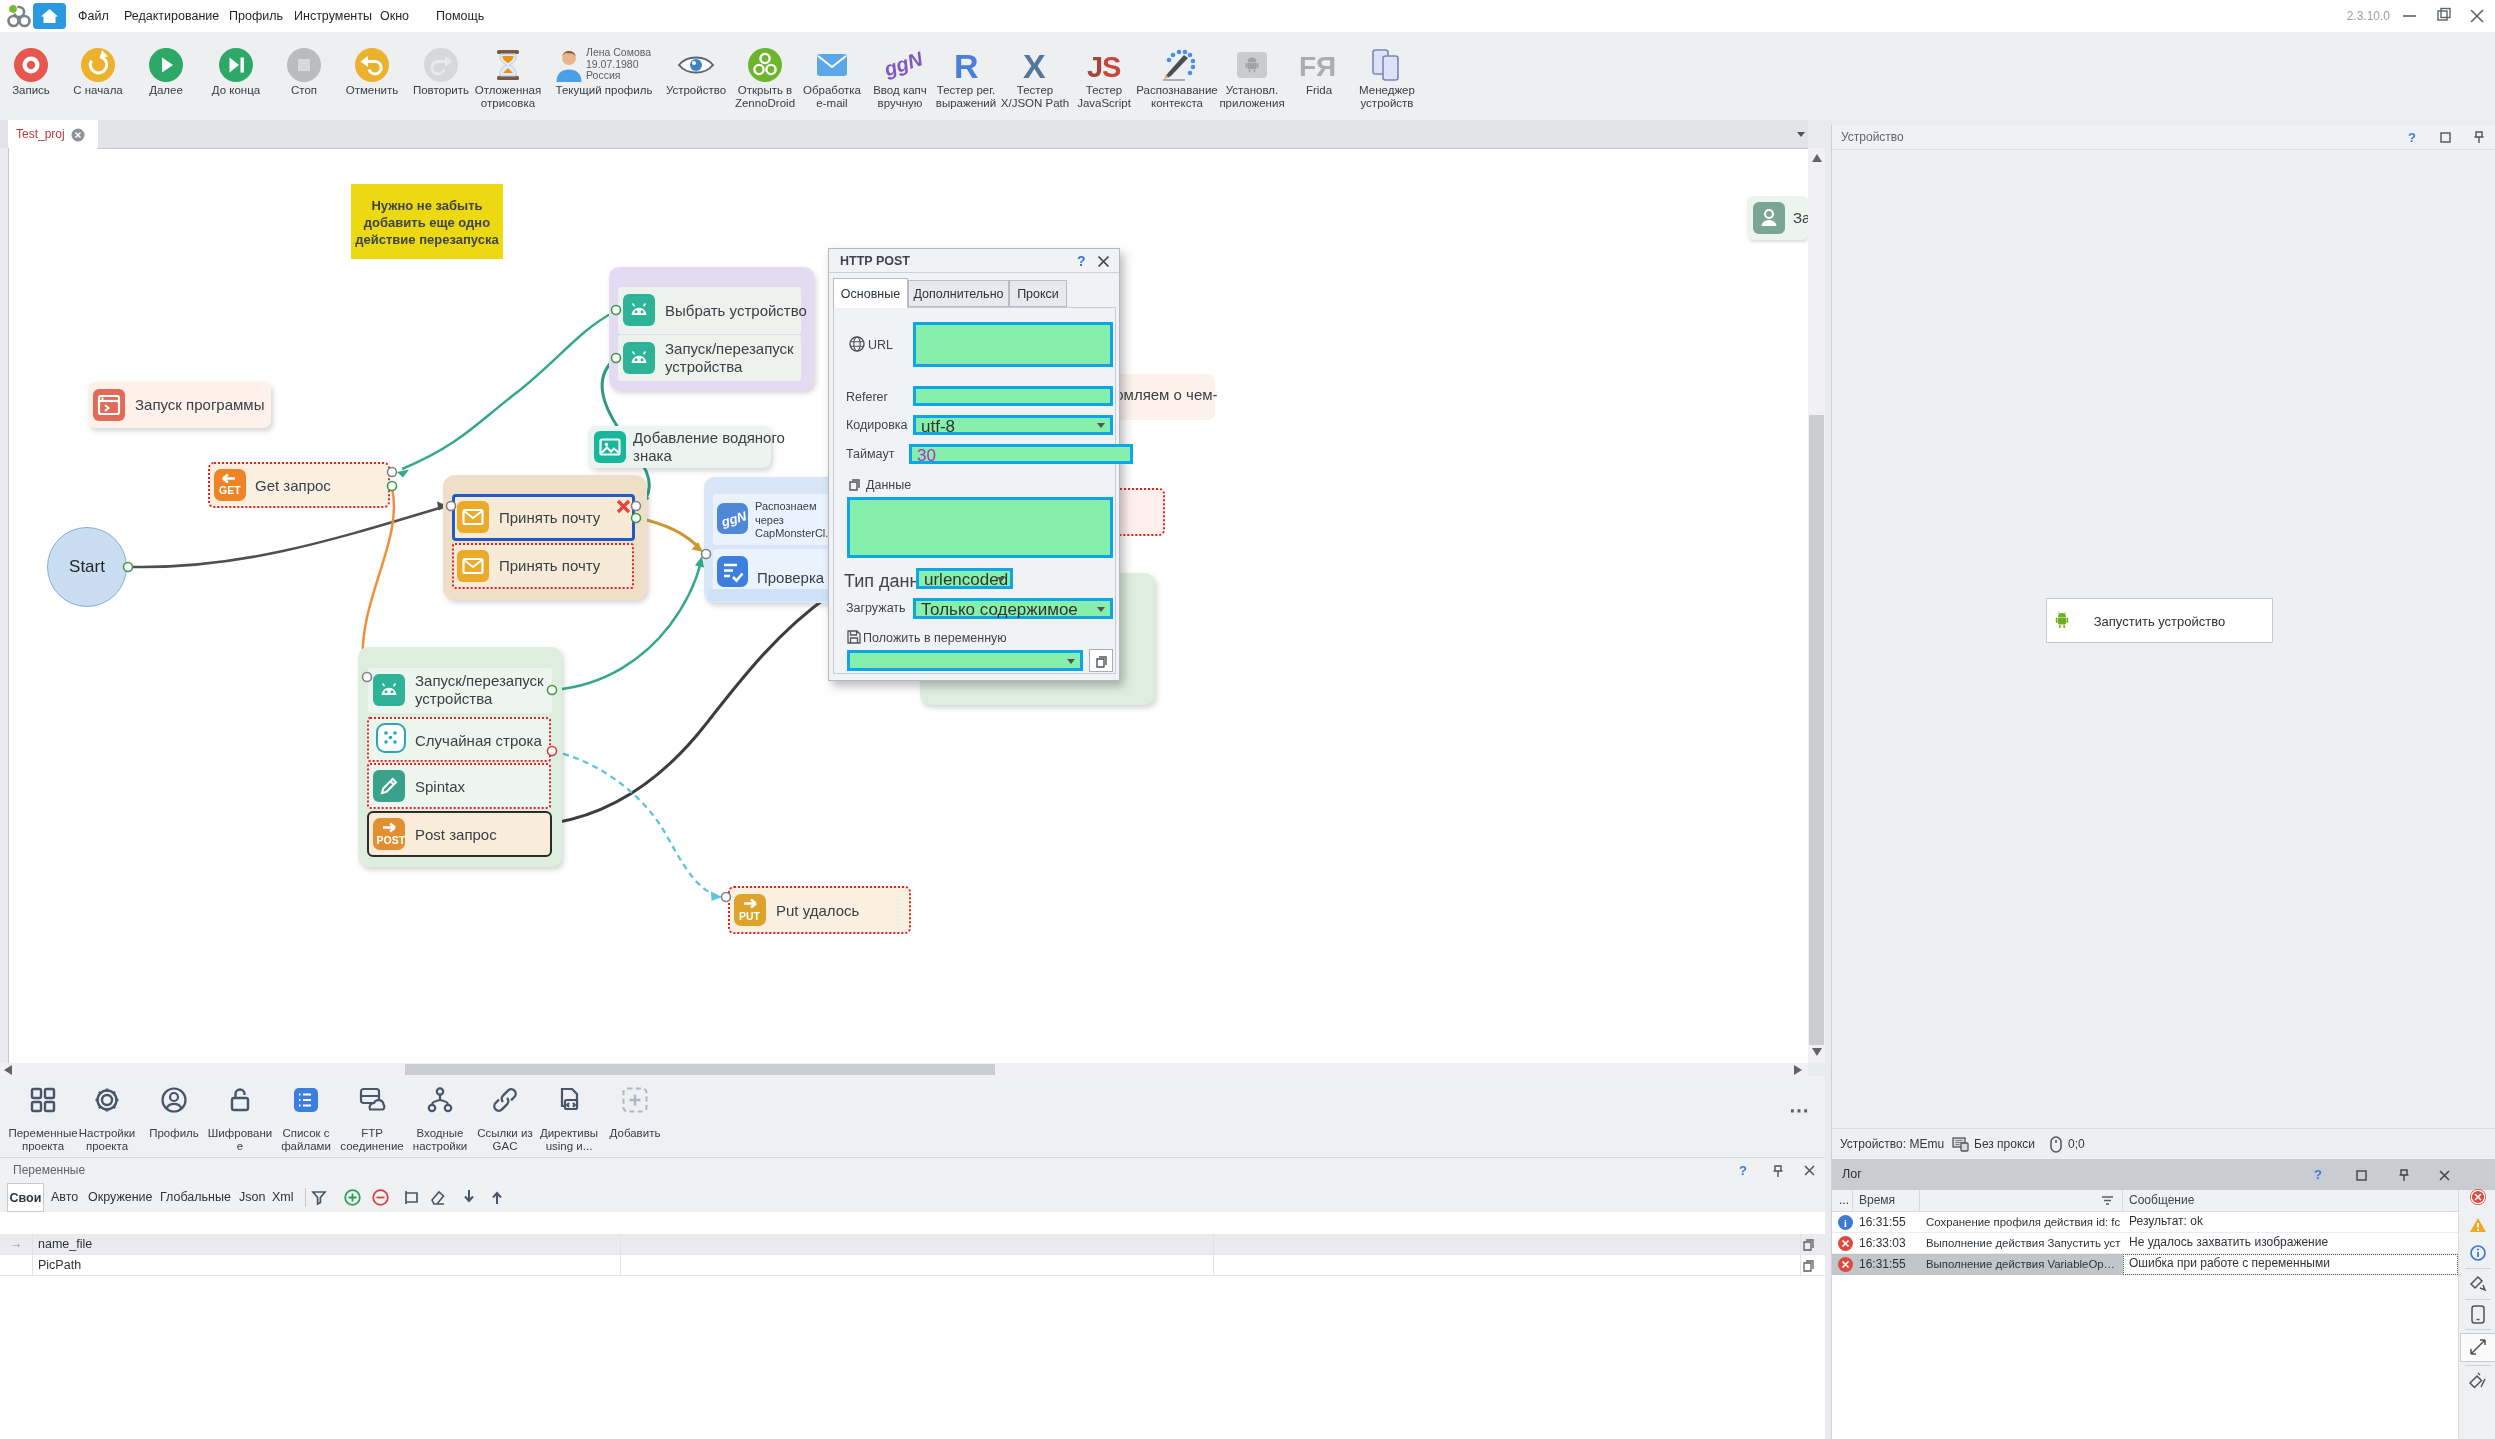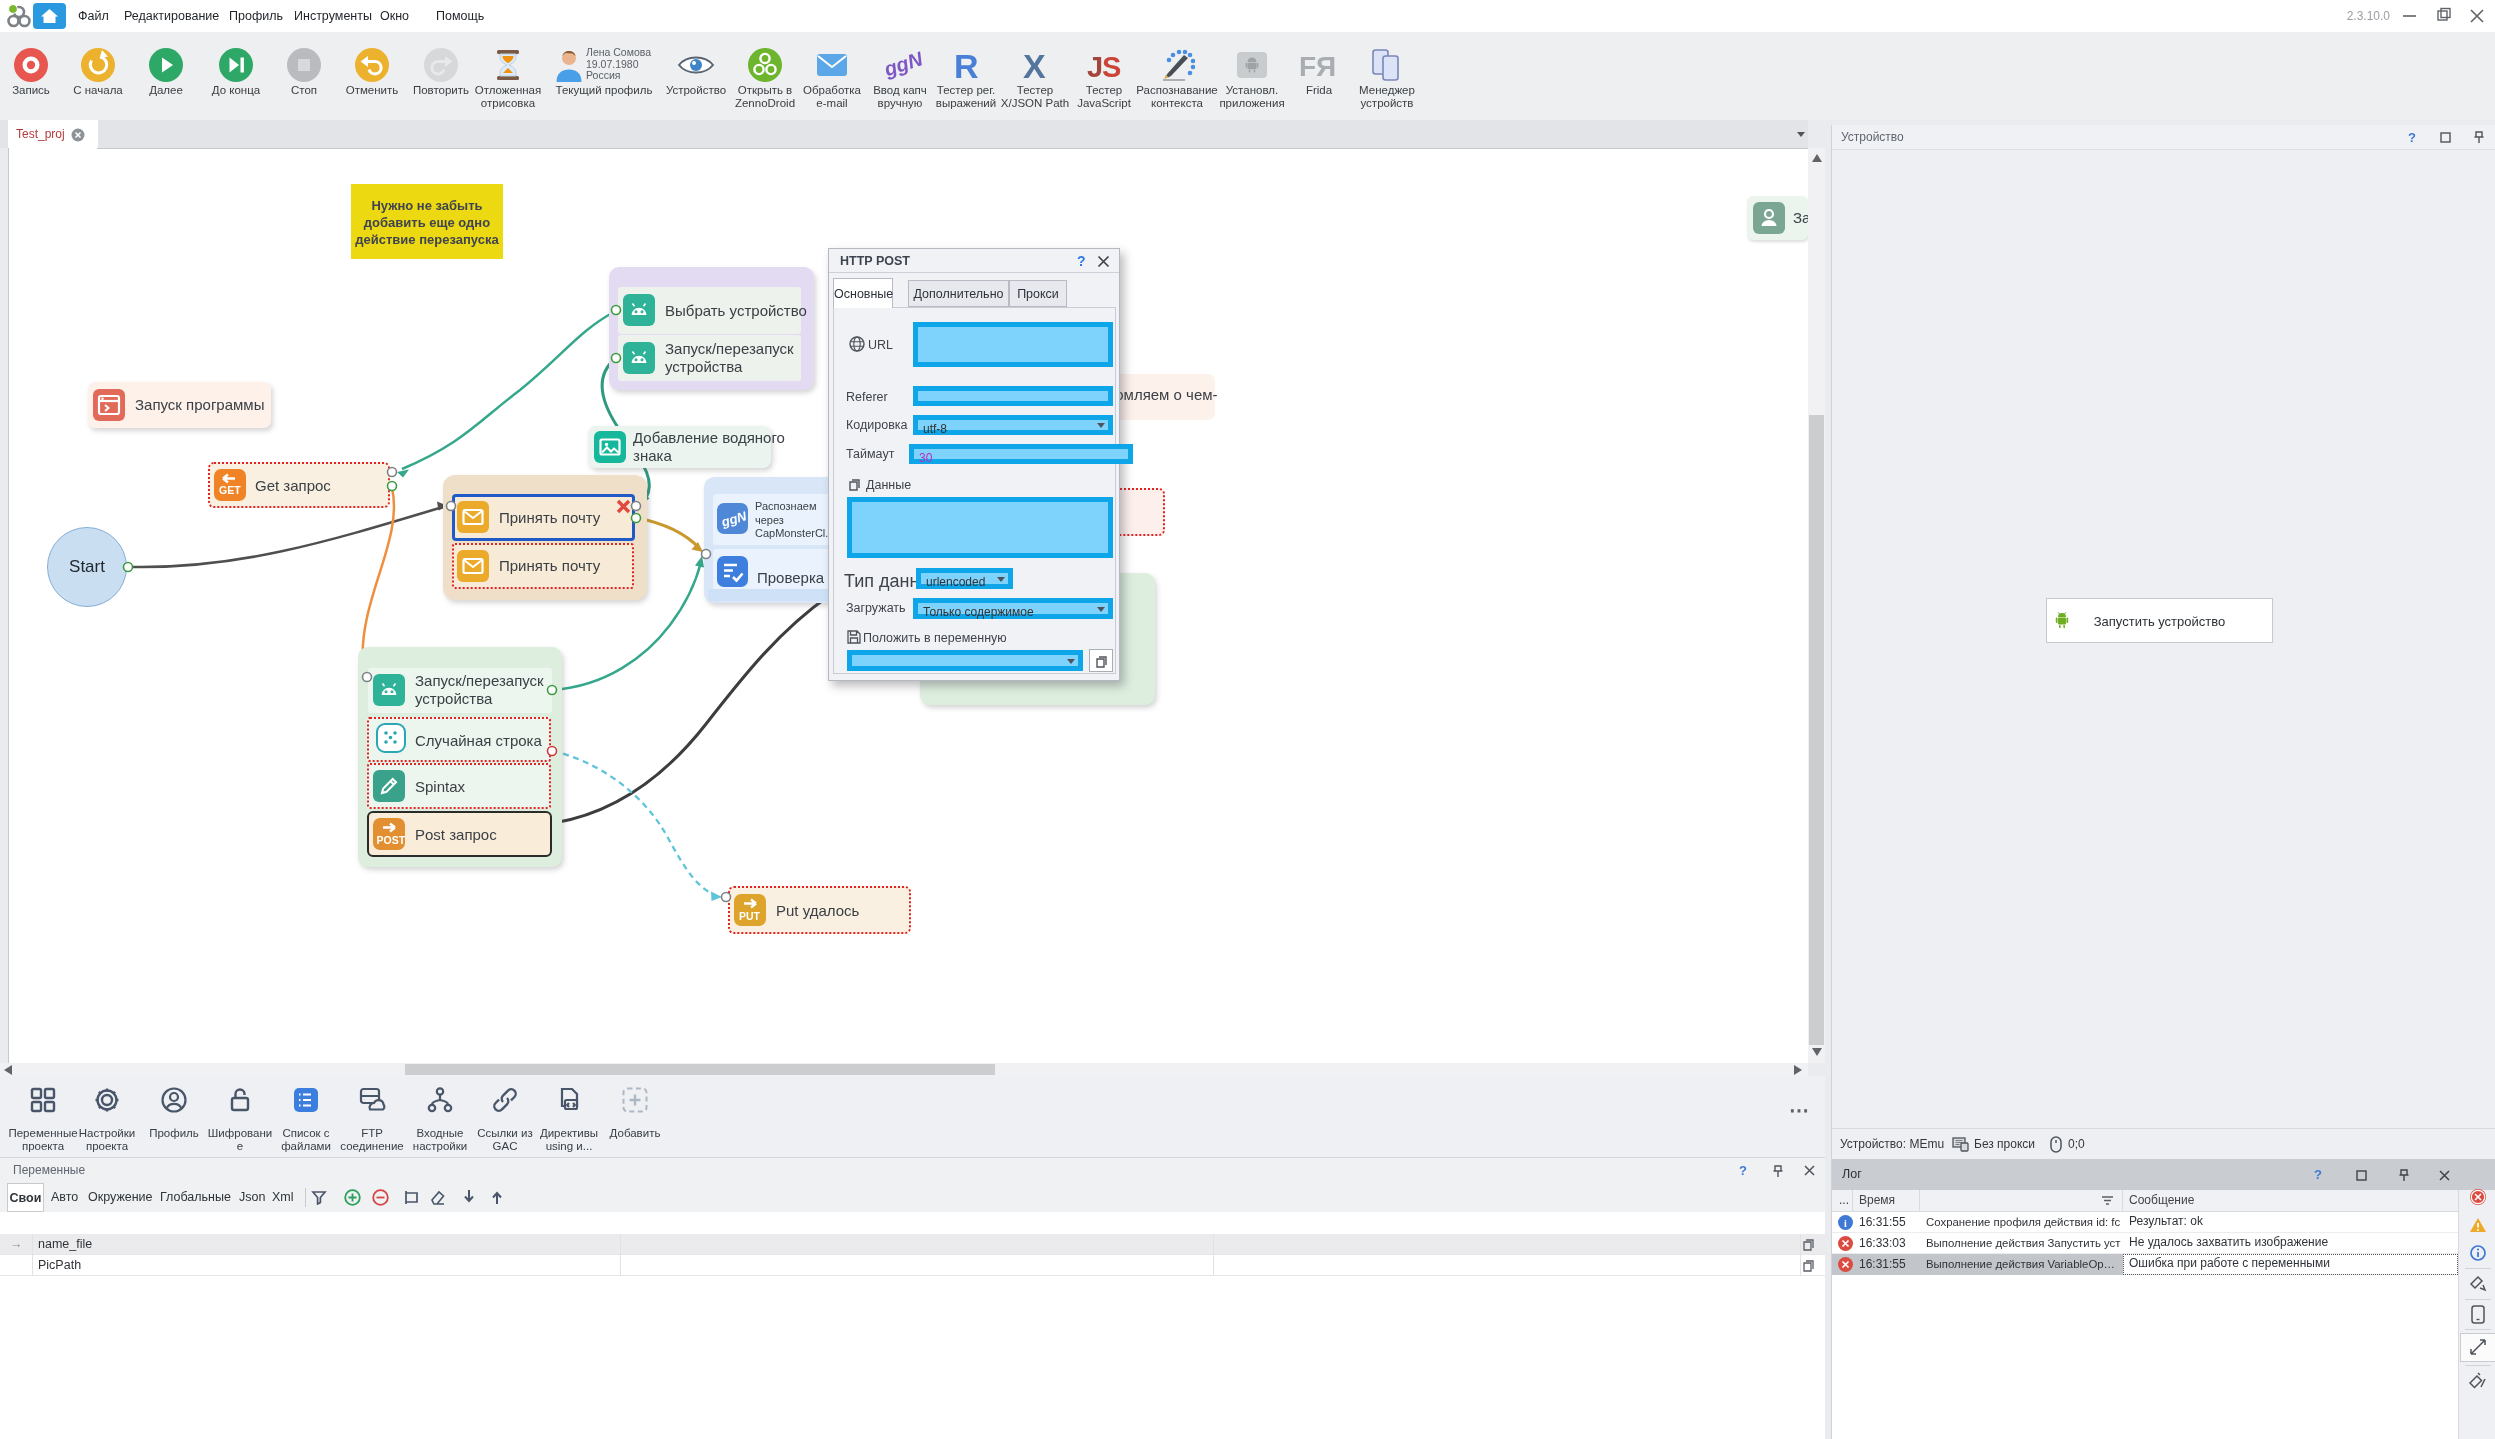--- a/index.html
+++ b/index.html
@@ -54,21 +54,21 @@
 #loghdr{position:absolute;left:0;top:31px;width:626px;height:22px;background:#f0f1f4;border-bottom:1px solid #d8dadc;font-size:12px;color:#3f444a}
 .lcell{position:absolute;top:0;height:22px;line-height:21px;border-right:1px solid #d8dadc}
 .lrow{position:absolute;left:0;width:626px;height:21px;font-size:12px;color:#2f3338;border-bottom:1px solid #ececee}
 .lsrc{position:absolute;left:94px;top:3.5px;width:195px;overflow:hidden;white-space:nowrap;text-overflow:ellipsis;font-size:11.4px}
 #logstrip{position:absolute;left:626px;top:31px;width:38px;height:249px;background:#eef0f4;border-left:1px solid #d8dadc}
 
 #dlg{position:absolute;left:828px;top:248px;width:292px;height:433px;background:#f1f2f6;border:1px solid #b4b8c0;box-shadow:4px 5px 9px rgba(60,60,70,.35)}
 #dlgtitle{position:absolute;left:0;top:0;width:290px;height:24px;font-size:12.5px;font-weight:bold;color:#3d4450;line-height:24px;padding-left:11px;border-bottom:1px solid #cdd0d8}
 .dtab{position:absolute;font-size:12.5px;color:#2e333b;text-align:center;border:1px solid #b7bbc5;background:#e7e9ee}
 .dlbl{position:absolute;font-size:12.5px;color:#3f444c;white-space:nowrap}
-.dinput{position:absolute;background:#7dd3fc;border:5px solid #0ea5e9;font-size:12px;color:#333;line-height:18px;padding-left:5px}
+.dinput{position:absolute;background:#86efac;border:3px solid #0ea5e9;font-size:17px;color:#333;line-height:18px;padding-left:5px}
 .caret{position:absolute;width:0;height:0;border-left:4px solid transparent;border-right:4px solid transparent;border-top:5px solid #4f545c}
 </style></head>
 <body>
 <div id="menubar">
 <svg class="abs" style="left:6px;top:4px" width="26" height="25" viewBox="0 0 26 25">
 <circle cx="13" cy="8" r="5" fill="none" stroke="#7d8287" stroke-width="2.6"></circle>
 <circle cx="7.5" cy="17" r="5" fill="none" stroke="#7d8287" stroke-width="2.6"></circle>
 <circle cx="18.5" cy="17" r="5" fill="none" stroke="#7d8287" stroke-width="2.6"></circle>
 <circle cx="7" cy="5" r="4.4" fill="#7cb82f"></circle>
       <circle cx="7" cy="5" r="4.4" fill="none" stroke="#fff" stroke-width="1"></circle>
@@ -725,21 +725,21 @@
       </svg>
 </div>
 </div>
 <div id="dlg">
 <div id="dlgtitle">HTTP POST</div>
 <div class="abs" style="left:248px;top:4px;width:14px;height:16px;color:#2f7ae0;font-size:14px;font-weight:bold">?</div>
 <svg class="abs" style="left:268px;top:6px" width="13" height="13">
       <path d="M1.5 1.5 l10 10 M11.5 1.5 l-10 10" stroke="#3f444c" stroke-width="1.7"></path>
     </svg>
 <div class="abs" style="left:4px;top:58px;width:283px;height:367px;border:1px solid #c9ccd4;background:#f1f2f6"></div>
-<div class="dtab" style="left:4px;top:29px;width:60px;height:30px;line-height:30px;background:#fff;border-bottom:none;z-index:2">Основные</div>
+<div class="dtab" style="left:4px;top:29px;width:75px;height:30px;line-height:30px;background:#fff;border-bottom:none;z-index:2">Основные</div>
 <div class="dtab" style="left:79px;top:31px;width:101px;height:27px;line-height:26px">Дополнительно</div>
 <div class="dtab" style="left:180px;top:31px;width:58px;height:27px;line-height:26px">Прокси</div>
 <svg class="abs" style="left:20px;top:87px" width="16" height="16">
       <circle cx="8" cy="8" r="7" fill="none" stroke="#4f545c" stroke-width="1.4"></circle>
       <ellipse cx="8" cy="8" rx="3.2" ry="7" fill="none" stroke="#4f545c" stroke-width="1.1"></ellipse>
       <path d="M1.5 5.8 h13 M1.5 10.2 h13" stroke="#4f545c" stroke-width="1.1"></path>
     </svg>
 <div class="dlbl" style="left:39px;top:89px">URL</div>
 <div class="dinput" style="left:84px;top:73px;width:200px;height:45px"></div>
 <div class="dlbl" style="left:17px;top:141px">Referer</div>

